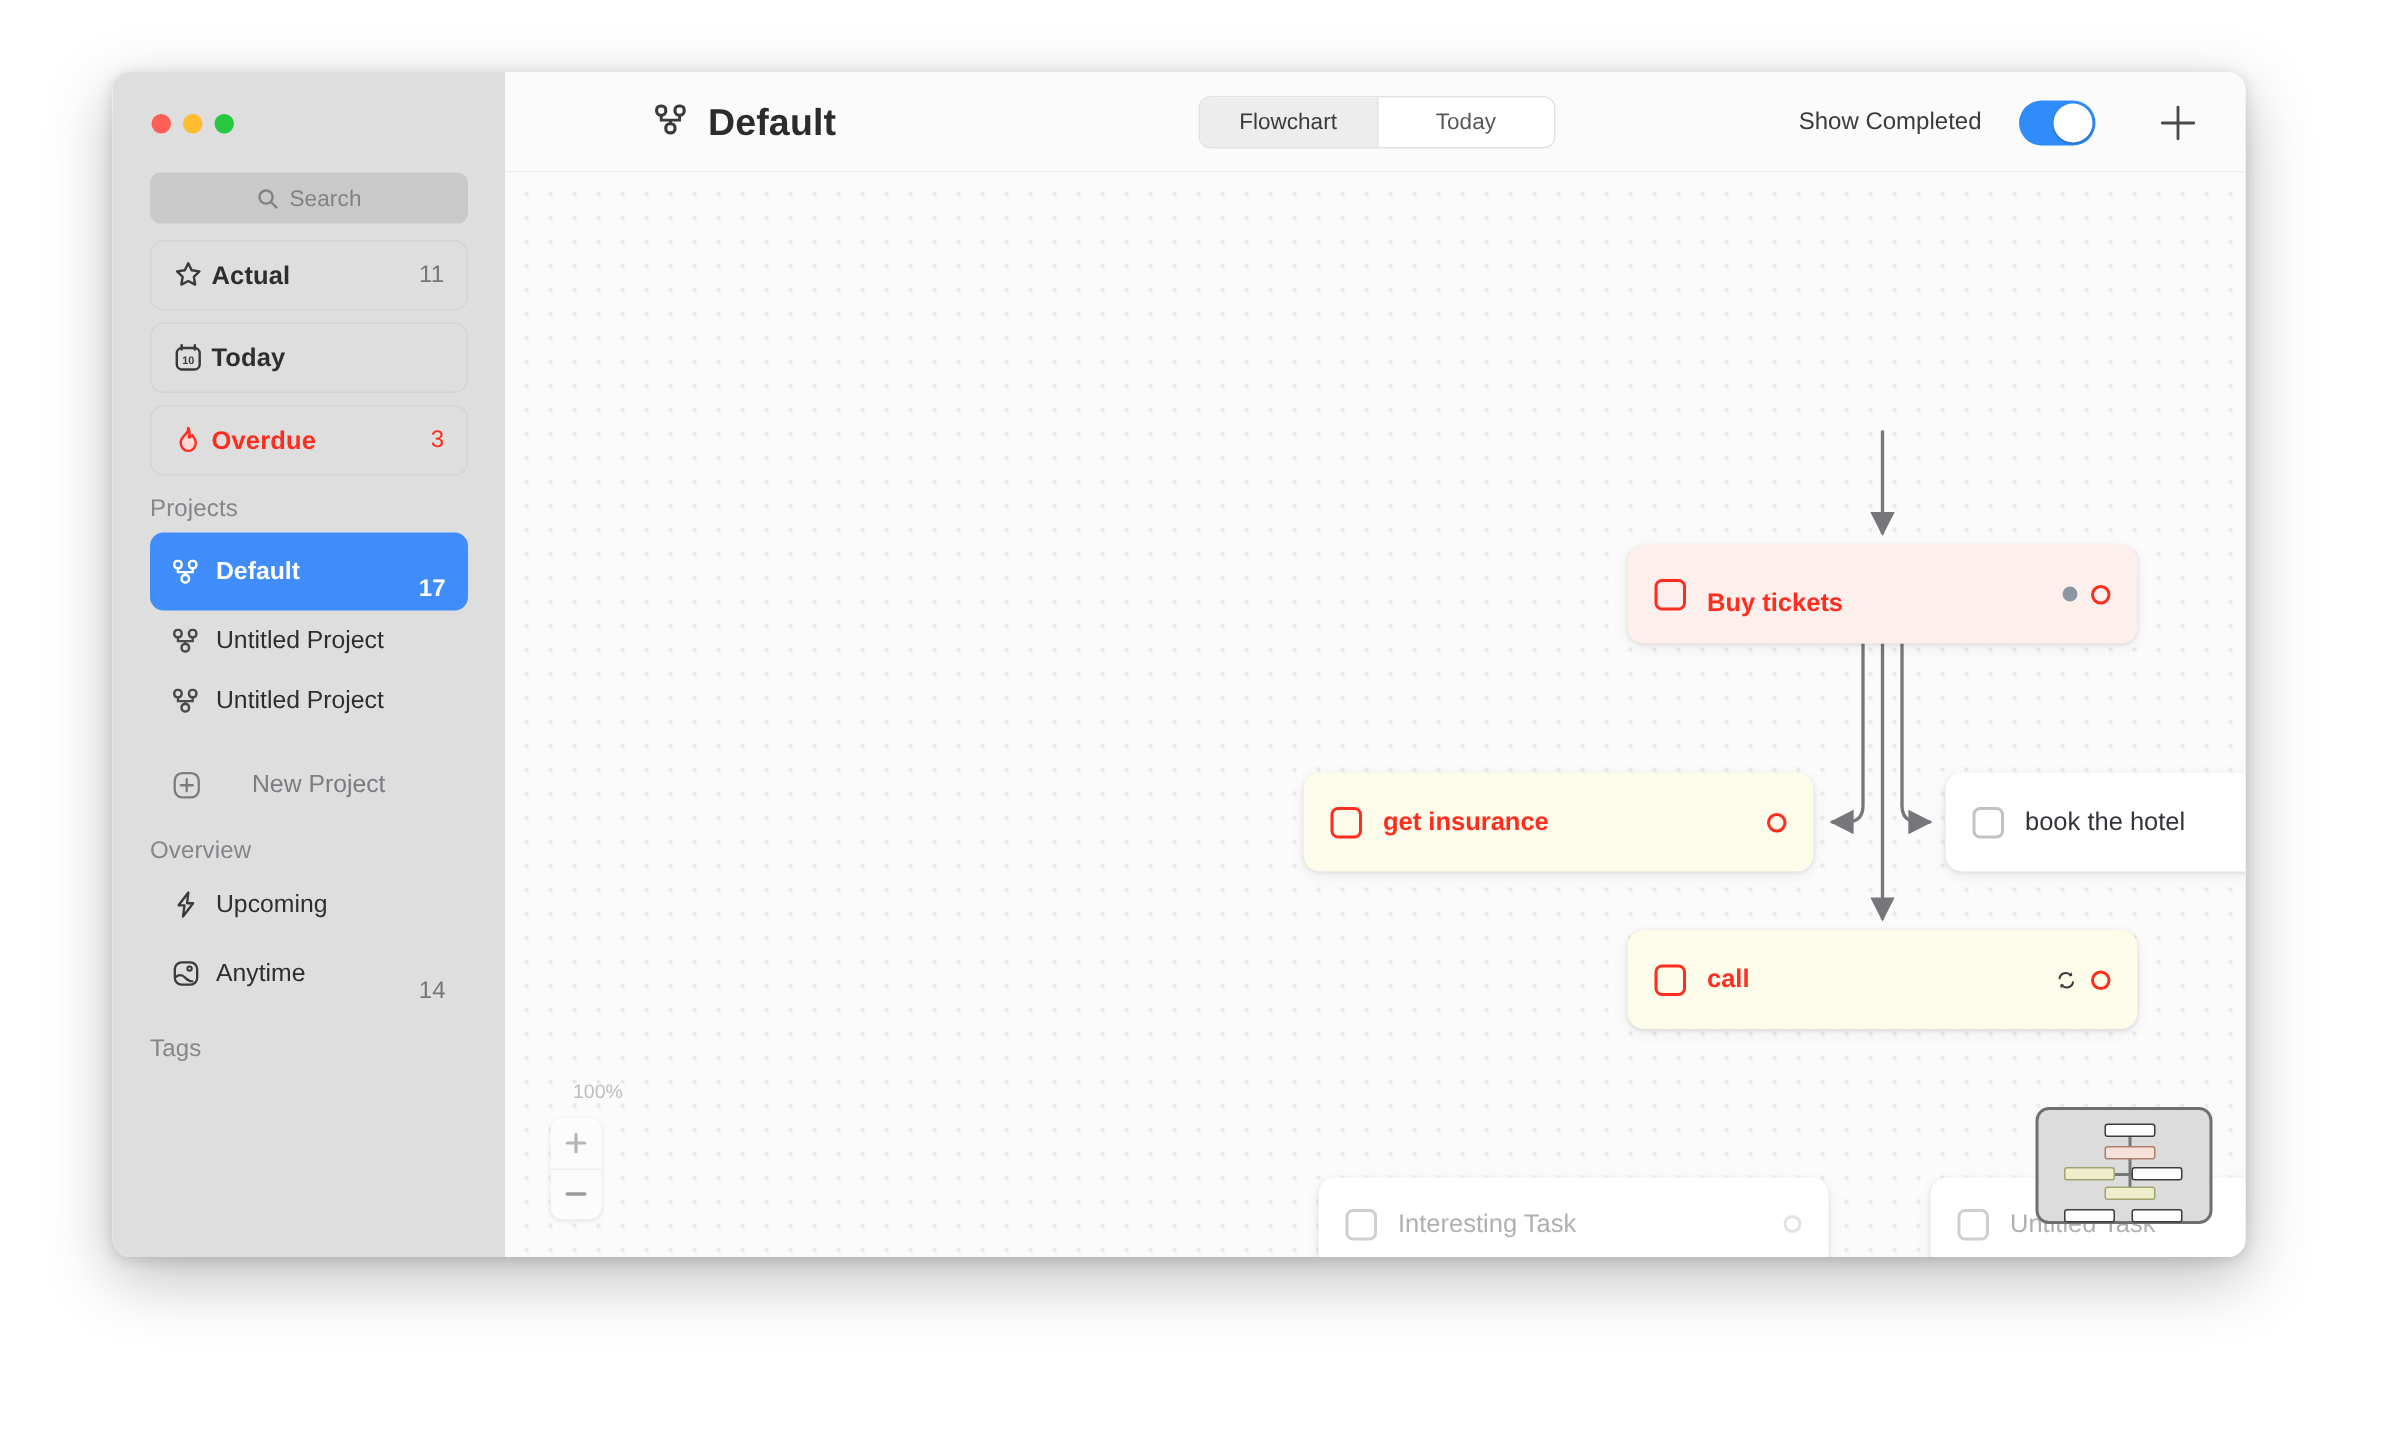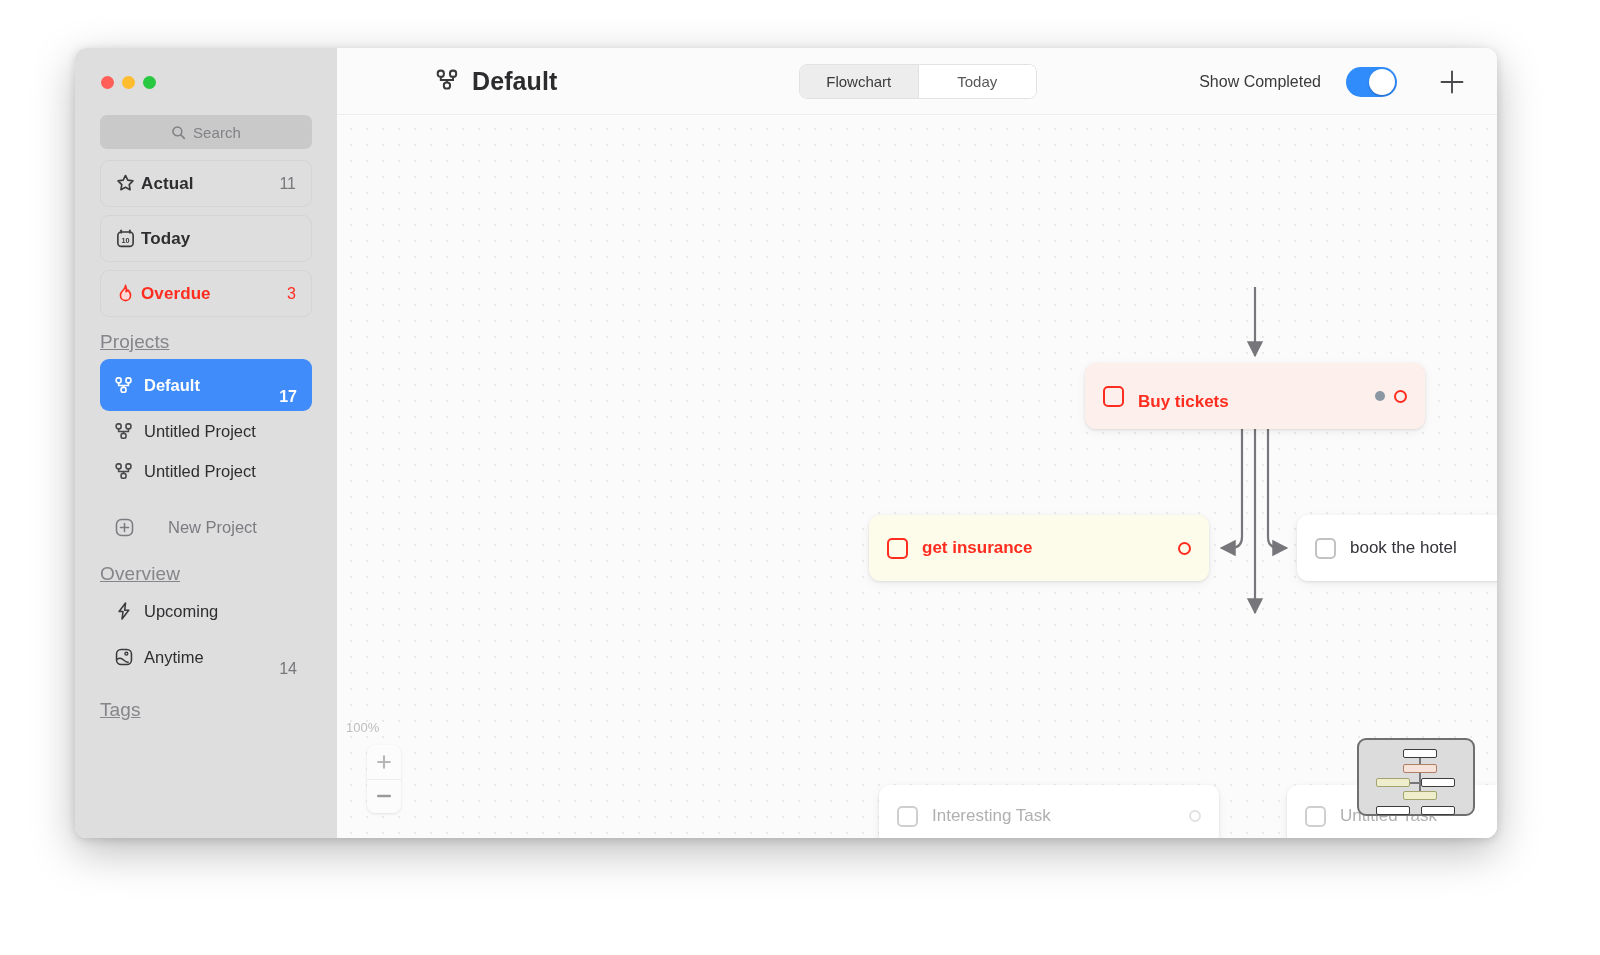--- a/index.html
+++ b/index.html
@@ -71,24 +71,23 @@
     margin-bottom: 8px;
     background: transparent;
   }
   .srow .ico { width: 26px; display:flex; align-items:center; }
   .srow .lbl { flex: 1; font-size: 17px; font-weight: 700; color: #2e2e30; letter-spacing: .1px; }
   .srow .cnt { font-size: 16px; color: #77777b; font-weight: 400; }
   .srow.danger .lbl { color: #ff2d1f; }
   .srow.danger .cnt { color: #ff2d1f; }
 
   .sec-head {
-    font-size: 19px; color: #85858a;
+    font-size: 16px; color: #85858a;
     margin: 14px 16px 6px 25px;
     letter-spacing: .1px;
-    text-decoration: underline;
   }
   .sec-head.tight { margin-top: 16px; }
 
   .prow {
     margin: 0 25px;
     min-height: 40px;
     display: flex; align-items: center;
     padding: 5px 15px 5px 14px;
     border-radius: 9px;
   }
@@ -198,21 +197,21 @@
   .node.red .cb { border-color: #ff2d1f; }
   .node.red .ntext { color: #ff2d1f; font-weight: 700; margin-top: 12px; }
 
   
   .node.yellow { background: #fdfbe9; }
   .node.yellow .cb { border-color: #ff2d1f; }
   .node.yellow .ntext { color: #ff2d1f; font-weight: 700; }
 
   
   .zoom-label {
-    position: absolute; left: 9px; bottom: 103px;
+    position: absolute; left: 45px; bottom: 103px;
     font-size: 13px; color: #bdbdbe;
   }
   .zoom-ctl {
     position: absolute; left: 30px; bottom: 25px;
     width: 34px; height: 68px;
     background: #fcfcfc;
     border-radius: 8px;
     box-shadow: 0 1px 3px rgba(0,0,0,.10);
     display: flex; flex-direction: column;
   }
@@ -450,20 +449,35 @@
             <span class="ring red"></span>
           </span>
         </div>
 
         <div class="node" style="left:960px; top:400px; width:340px; height:66px;">
           <span class="cb"></span>
           <span class="ntext">book the hotel</span>
 
         </div>
 
+        <div class="node yellow" style="left:748px; top:505px; width:340px; height:66px;">
+          <span class="cb"></span>
+          <span class="ntext">call</span>
+          <span class="nright">
+            <span style="display:flex;">
+              <svg width="15" height="15" viewBox="0 0 16 16">
+                <path d="M3.2 6.6a4.6 4.6 0 0 1 8-2.1" fill="none" stroke="#3a3a3c" stroke-width="1.45" stroke-linecap="round"></path>
+                <path d="M12.8 9.4a4.6 4.6 0 0 1-8 2.1" fill="none" stroke="#3a3a3c" stroke-width="1.45" stroke-linecap="round"></path>
+                <path d="M11.8 2.2l.5 2.6-2.6.3z" fill="#3a3a3c"></path>
+                <path d="M4.2 13.8l-.5-2.6 2.6-.3z" fill="#3a3a3c"></path>
+              </svg>
+            </span>
+            <span class="ring red"></span>
+          </span>
+        </div>
 
         <div class="node dim" style="left:542px; top:670px; width:340px; height:62px;">
           <span class="cb"></span>
           <span class="ntext">Interesting Task</span>
           <span class="nright">
             <span class="ring"></span>
           </span>
         </div>
 
         <div class="node dim" style="left:950px; top:670px; width:340px; height:62px;">

